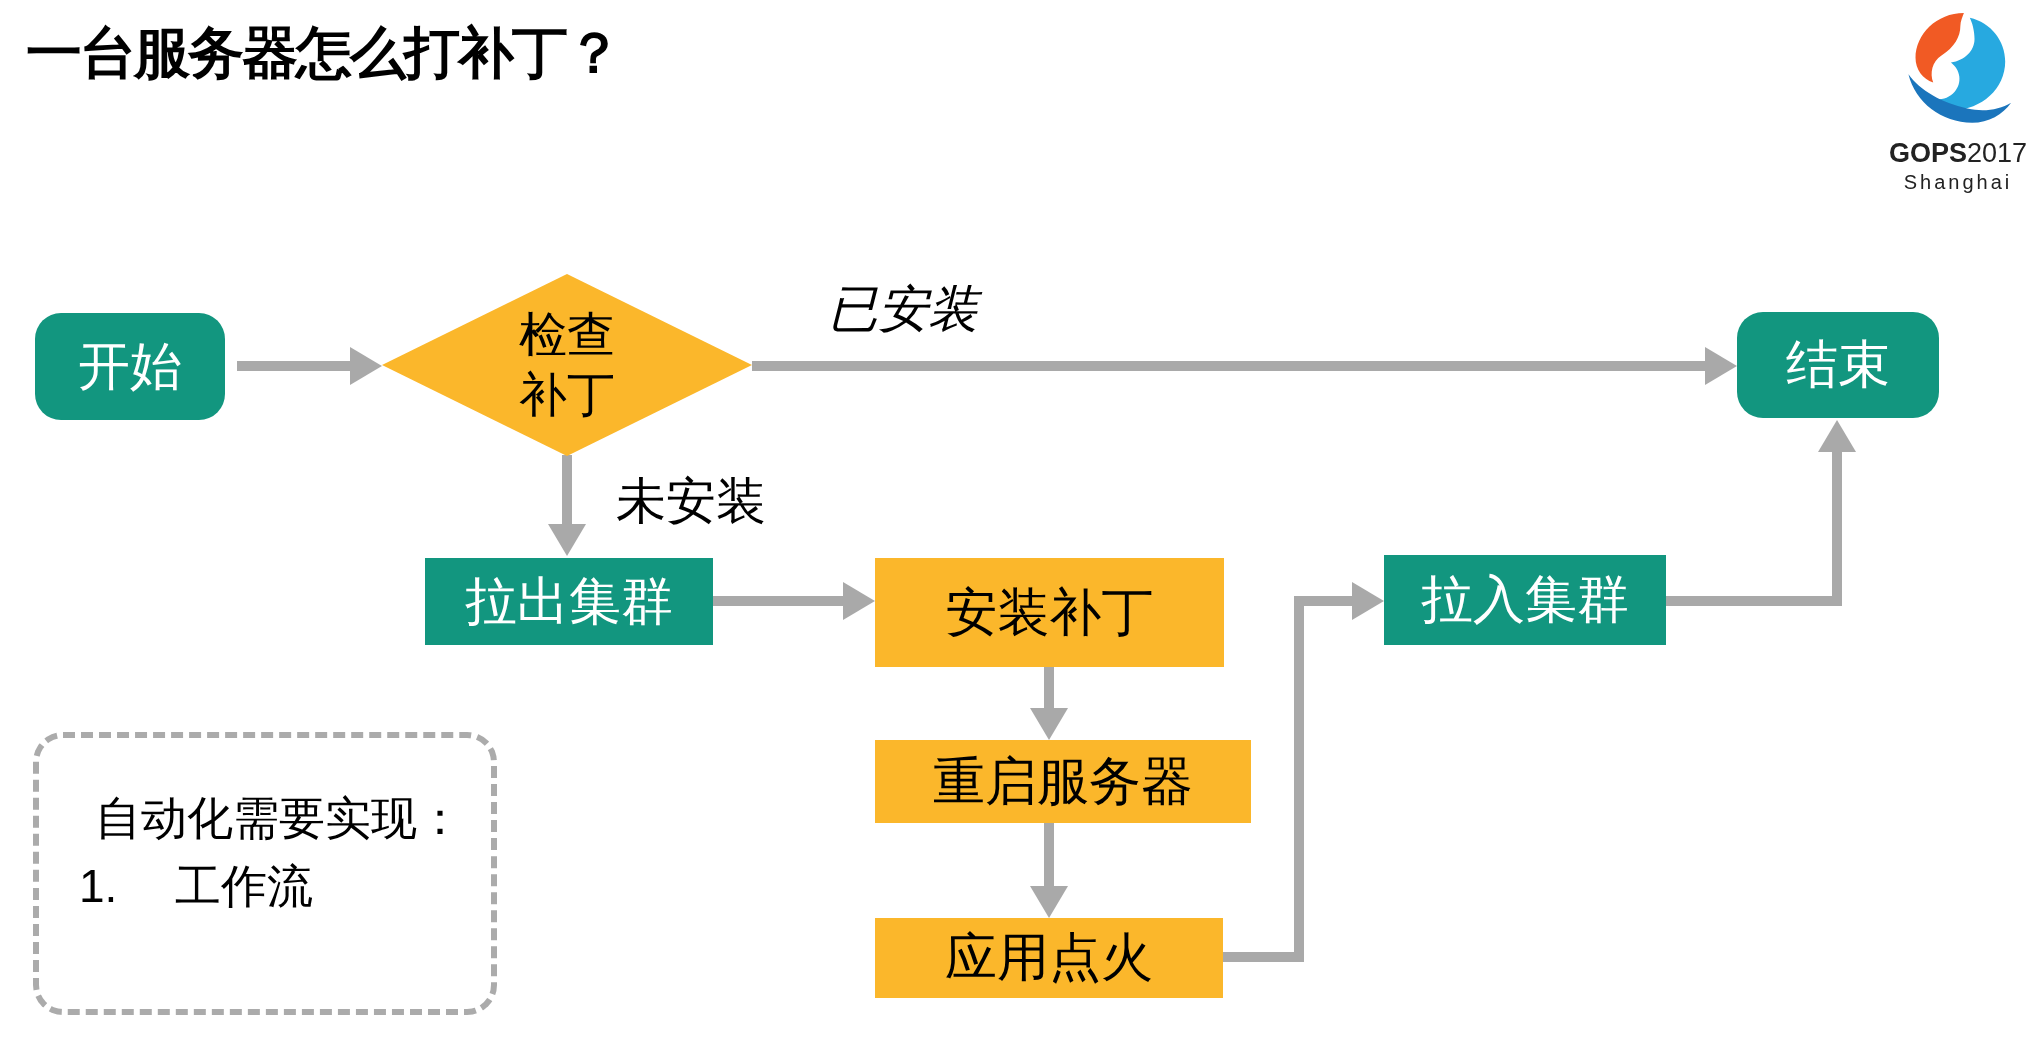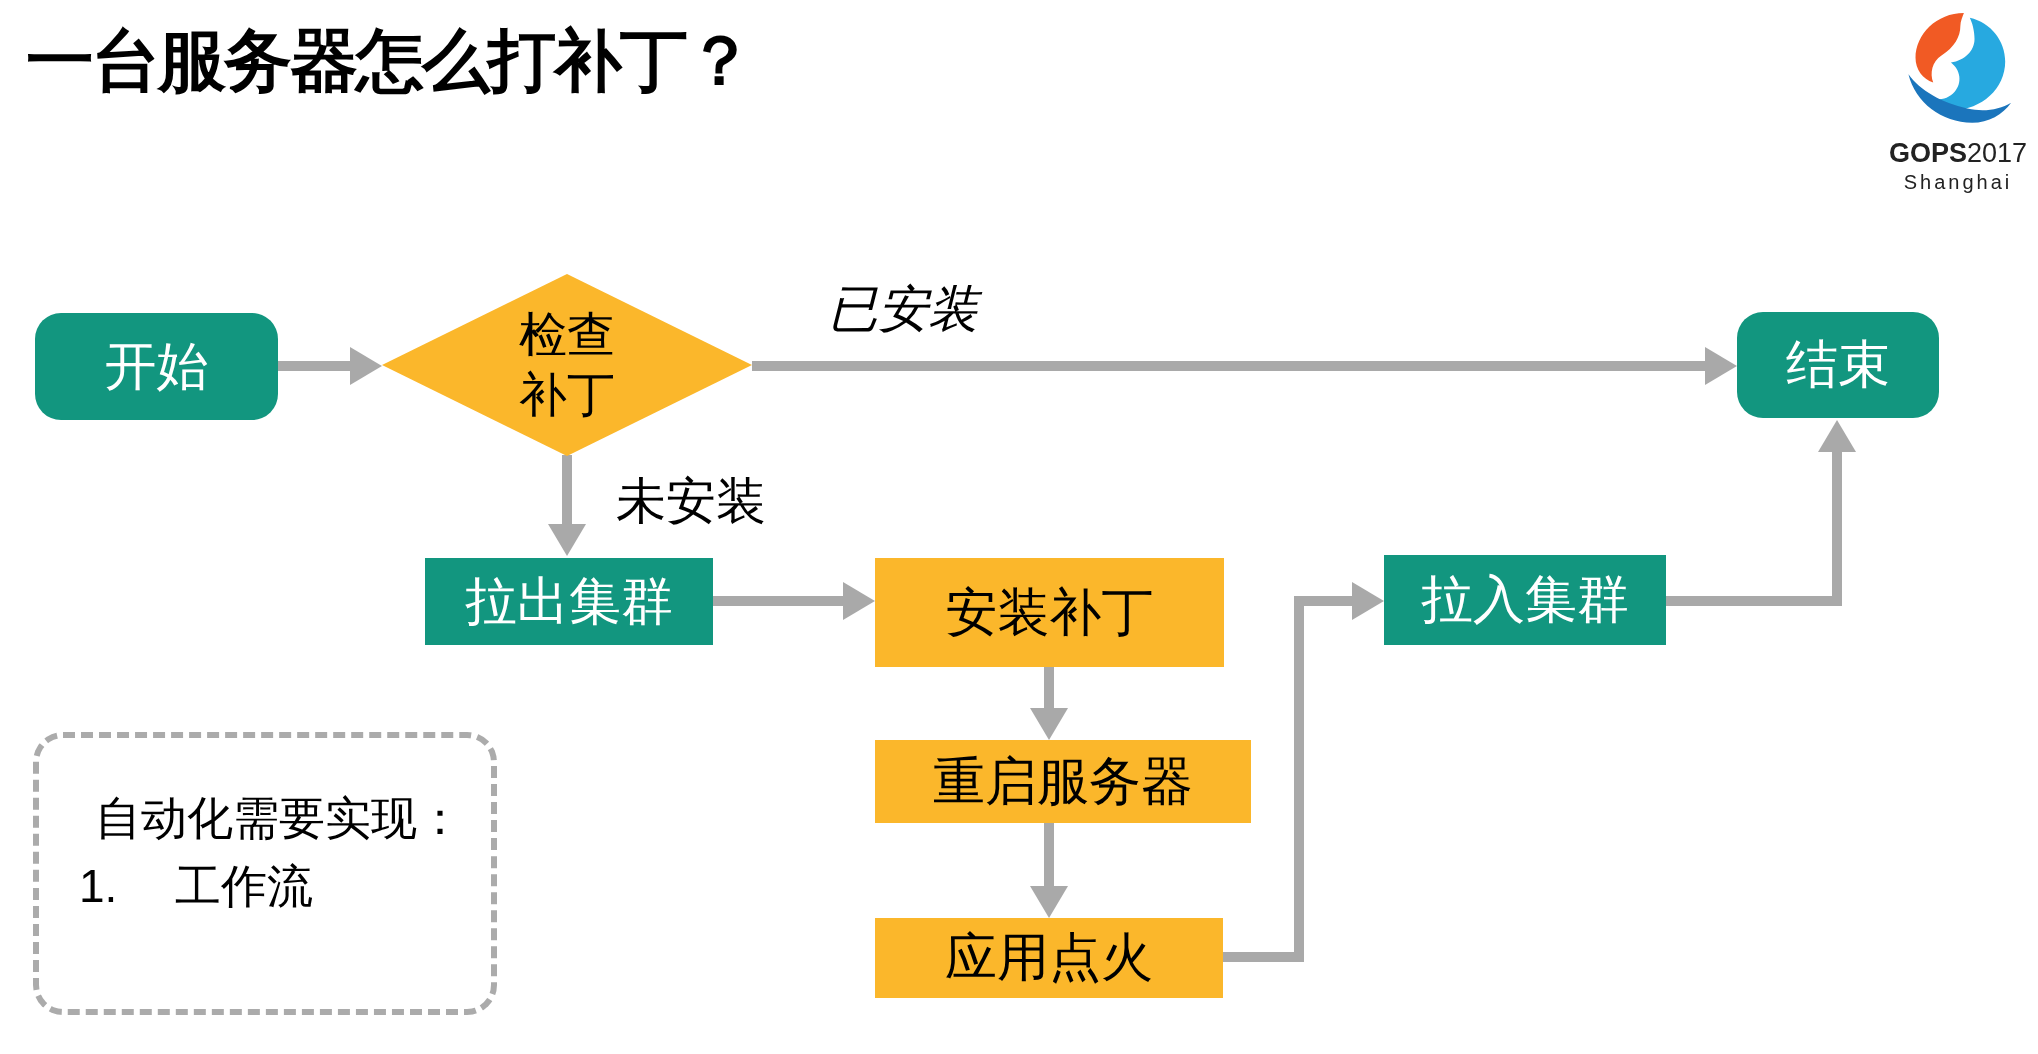--- a/index.html
+++ b/index.html
@@ -19,21 +19,21 @@
   .slide{
     position:relative;
     width:2038px;
     height:1054px;
     background:#ffffff;
     overflow:hidden;
   }
   .title{
     position:absolute;
     left:26px; top:16px;
-    font-size:68px;
+    font-size:56px;
     font-weight:bold;
     letter-spacing:-2px;
     color:var(--ink);
     white-space:nowrap;
   }
   
   .logo{
     position:absolute;
     left:1886px; top:8px;
     width:144px;
@@ -94,21 +94,21 @@
     color:var(--ink);
   }
   .decision{
     background:var(--orange);
     color:var(--ink);
     clip-path:polygon(50% 0,100% 50%,50% 100%,0 50%);
     white-space:pre-line;
     font-size:48px;
     line-height:1.25;
   }
-  #node-start{left:35px;  top:313px; width:243px; height:107px;}
+  #node-start{left:35px;  top:313px; width:190px; height:107px;}
   #node-check{left:382px; top:274px; width:370px; height:182px;}
   #node-end  {left:1737px;top:312px; width:202px; height:106px;}
   #node-pull-out{left:425px; top:558px; width:288px; height:87px;}
   #node-install {left:875px; top:558px; width:349px; height:109px;}
   #node-reboot  {left:875px; top:740px; width:376px; height:83px;}
   #node-ignite  {left:875px; top:918px; width:348px; height:80px;}
   #node-pull-in {left:1384px;top:555px; width:282px; height:90px;}
   
   .edge-label{
     position:absolute;

